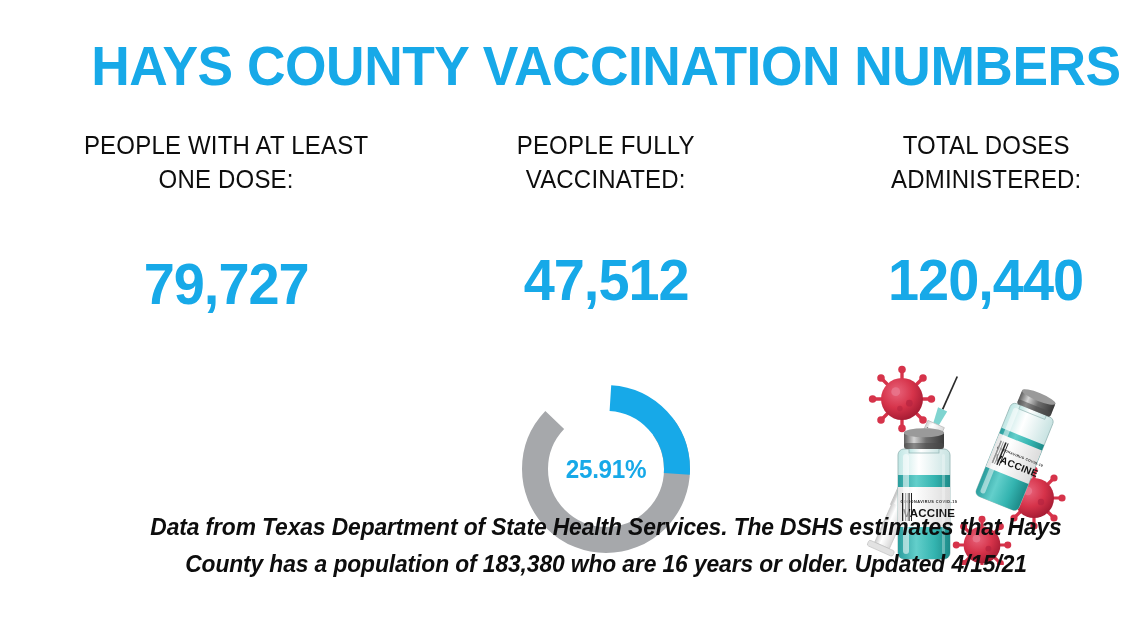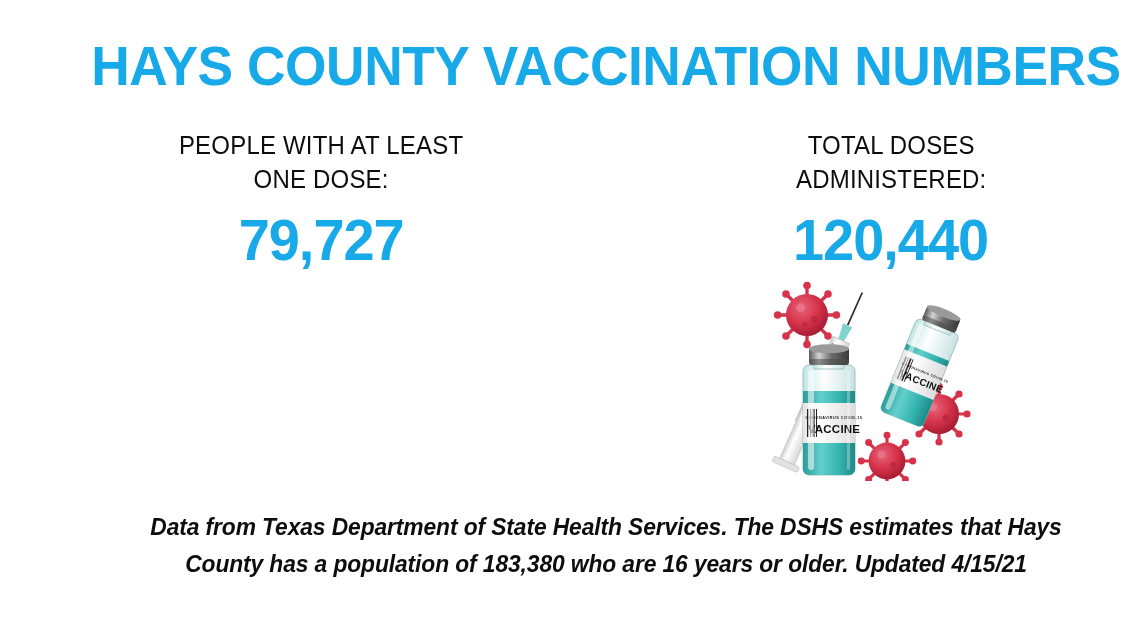--- a/index.html
+++ b/index.html
@@ -46,20 +46,21 @@
     width: 1140px;
     height: 360px;
     display: flex;
     flex-direction: row;
   }
   .column {
     flex: 1 1 0;
     display: flex;
     flex-direction: column;
     align-items: center;
+    gap: 44px;
   }
 
   .col-heading {
     color: #0d0d0d;
     font-family: "Liberation Sans", sans-serif;
     font-weight: normal;
     font-size: 25px;
     line-height: 1.36;
     text-align: center;
     letter-spacing: 0.2px;
@@ -149,20 +150,34 @@
   <div class="title">HAYS COUNTY VACCINATION NUMBERS</div>
 
   <div class="columns">
 
     <div class="column">
       <div class="col-heading">PEOPLE WITH AT LEAST
 ONE DOSE:</div>
       <div class="col-number">79,727</div>
     </div>
 
+    <div class="column">
+      <div class="col-heading">PEOPLE FULLY
+VACCINATED:</div>
+      <div class="col-number">47,512</div>
+      <div class="donut-wrap">
+        <svg viewBox="0 0 176 176">
+
+          <circle cx="88" cy="88" r="71" fill="none" stroke="#a6a8ab" stroke-width="26" stroke-dasharray="321.0 125.1" stroke-dashoffset="-67.2" transform="rotate(-90 88 88)"></circle>
+
+          <circle cx="88" cy="88" r="71" fill="none" stroke="#17a9e8" stroke-width="26" stroke-dasharray="111.7 334.4" stroke-dashoffset="-4.5" transform="rotate(-90 88 88)"></circle>
+        </svg>
+        <div class="donut-label">25.91%</div>
+      </div>
+    </div>
 
     <div class="column">
       <div class="col-heading">TOTAL DOSES
 ADMINISTERED:</div>
       <div class="col-number">120,440</div>
 
       <div class="art-wrap">
         <svg viewBox="0 0 240 200">
           <defs>
             <linearGradient id="capGrad" x1="0" y1="0" x2="1" y2="0">

